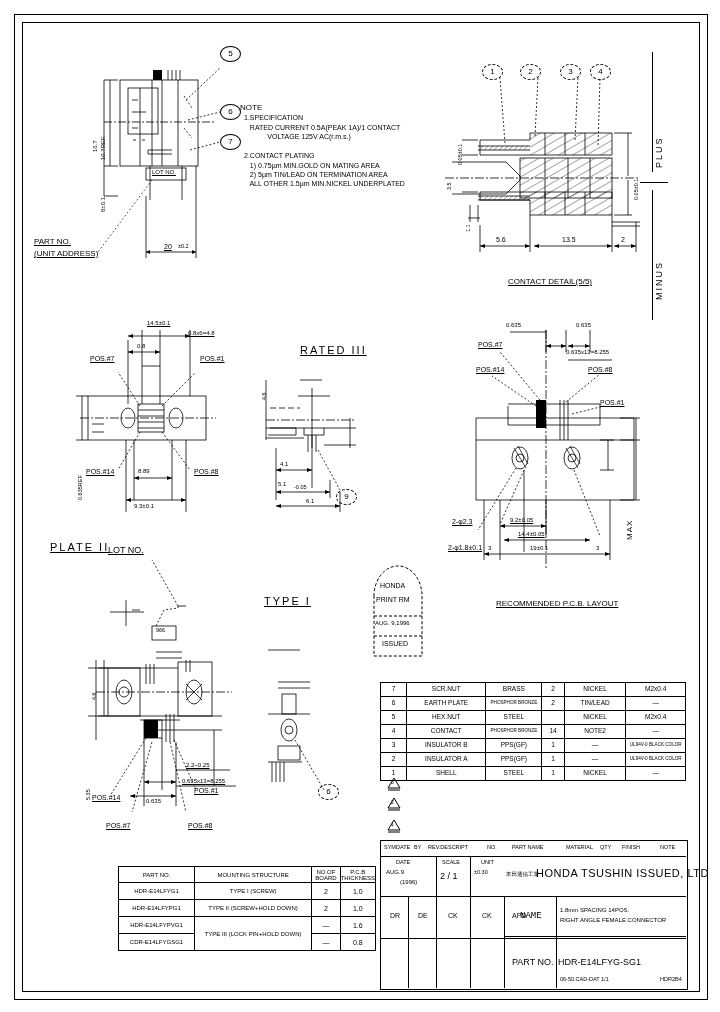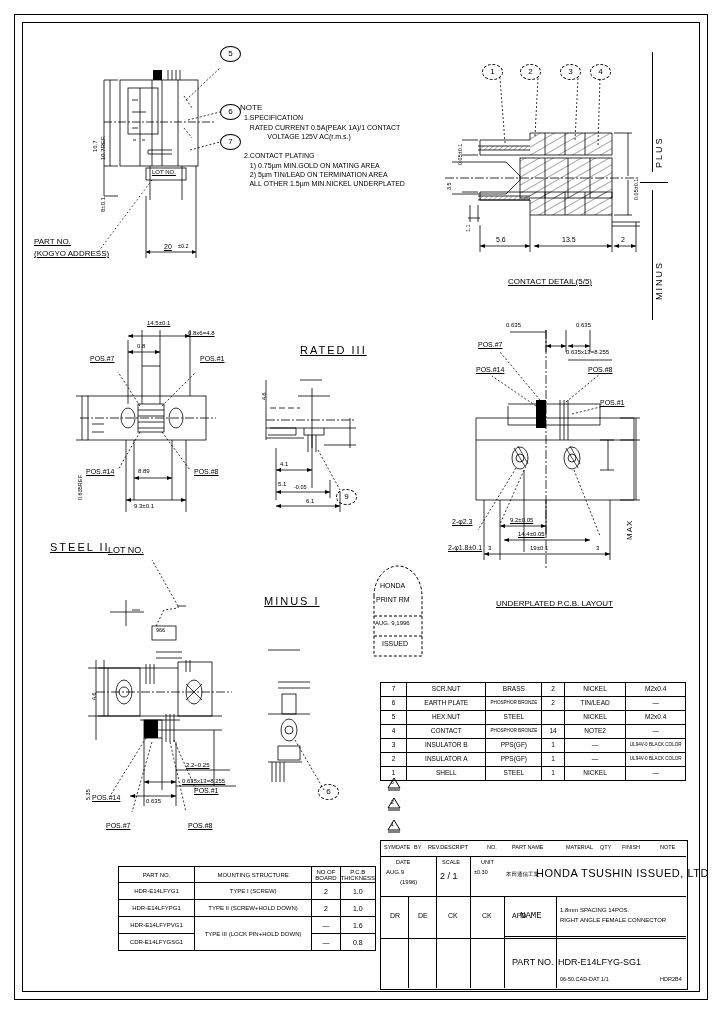--- a/index.html
+++ b/index.html
@@ -101,21 +101,21 @@
   <div class="bal" style="left:220px;top:134px;"><span>7</span></div>
 
   <div class="t s6 rot90" style="left:100px;top:160px;">10.7REF.</div>
   <div class="t s6 rot90" style="left:92px;top:152px;">16.7</div>
   <div class="t s6 rot90" style="left:100px;top:212px;">8±0.1</div>
   <div class="t s7 u" style="left:164px;top:243px;">20</div>
   <div class="t tiny" style="left:178px;top:244px;">±0.2</div>
   <div class="t s6 u" style="left:152px;top:169px;">LOT NO.</div>
 
   <div class="t s8 u" style="left:34px;top:238px;">PART NO.</div>
-  <div class="t s8 u" style="left:34px;top:250px;">(KOGYO ADDRESS)</div>
+  <div class="t s8 u" style="left:34px;top:250px;">(UNIT ADDRESS)</div>
 
   <div style="position:absolute;left:240px;top:104px;">
     <div class="t s8" style="position:relative;left:0;top:0;">NOTE</div>
     <div class="t s7" style="position:relative;left:4px;top:2px;">1.SPECIFICATION</div>
     <div class="t s7" style="position:relative;left:4px;top:4px;">   RATED CURRENT 0.5A(PEAK 1A)/1 CONTACT</div>
     <div class="t s7" style="position:relative;left:4px;top:6px;">            VOLTAGE 125V AC(r.m.s.)</div>
     <div class="t s7" style="position:relative;left:4px;top:8px;height:8px;"></div>
     <div class="t s7" style="position:relative;left:4px;top:10px;">2.CONTACT PLATING</div>
     <div class="t s7" style="position:relative;left:4px;top:12px;">   1) 0.75µm MIN.GOLD ON MATING AREA</div>
     <div class="t s7" style="position:relative;left:4px;top:14px;">   2) 5µm TIN/LEAD ON TERMINATION AREA</div>
@@ -426,23 +426,23 @@
   <div class="t s7 u" style="left:588px;top:366px;">POS.#8</div>
   <div class="t s7 u" style="left:600px;top:399px;">POS.#1</div>
   <div class="t s7 u" style="left:452px;top:518px;">2-φ2.3</div>
   <div class="t s7 u" style="left:448px;top:544px;">2-φ1.8±0.1</div>
   <div class="t s6 u" style="left:510px;top:517px;">9.2±0.05</div>
   <div class="t s6 u" style="left:518px;top:531px;">14.4±0.05</div>
   <div class="t s6" style="left:530px;top:545px;">19±0.1</div>
   <div class="t s6" style="left:488px;top:545px;">3</div>
   <div class="t s6" style="left:596px;top:545px;">3</div>
   <div class="t s8 rot90" style="left:626px;top:540px;letter-spacing:1px;">MAX</div>
-  <div class="t s8 u" style="left:496px;top:600px;">UNDERPLATED P.C.B. LAYOUT</div>
-
-  <div class="t s11 u" style="left:50px;top:542px;letter-spacing:2px;">STEEL II</div>
+  <div class="t s8 u" style="left:496px;top:600px;">RECOMMENDED P.C.B. LAYOUT</div>
+
+  <div class="t s11 u" style="left:50px;top:542px;letter-spacing:2px;">PLATE II</div>
   <div class="t s9 u" style="left:108px;top:546px;">LOT NO.</div>
 
   <svg width="720" height="1012">
     <g stroke="#000" fill="none" stroke-width="0.8">
 
       <rect x="152" y="626" width="24" height="14"></rect>
       <path d="M 156 626 L 164 610 L 178 608 L 178 606" stroke-dasharray="2,2"></path>
       <line x1="178" y1="606" x2="152" y2="560" stroke-dasharray="2,2"></line>
       <line x1="178" y1="606" x2="186" y2="606"></line>
 
@@ -511,21 +511,21 @@
   <div class="t tiny rot90" style="left:92px;top:700px;">4.6</div>
   <div class="t tiny rot90" style="left:86px;top:800px;">5.35</div>
   <div class="t s6 u" style="left:186px;top:762px;">2.2~0.25</div>
   <div class="t s6 u" style="left:182px;top:778px;">0.635x13=8.255</div>
   <div class="t s6" style="left:146px;top:798px;">0.635</div>
   <div class="t s7 u" style="left:92px;top:794px;">POS.#14</div>
   <div class="t s7 u" style="left:194px;top:787px;">POS.#1</div>
   <div class="t s7 u" style="left:106px;top:822px;">POS.#7</div>
   <div class="t s7 u" style="left:188px;top:822px;">POS.#8</div>
 
-  <div class="t s11 u" style="left:264px;top:596px;letter-spacing:2px;">MINUS I</div>
+  <div class="t s11 u" style="left:264px;top:596px;letter-spacing:2px;">TYPE I</div>
   <svg width="720" height="1012">
     <g stroke="#000" fill="none" stroke-width="0.8">
       <line x1="268" y1="650" x2="300" y2="650"></line>
       <line x1="278" y1="682" x2="310" y2="682"></line>
       <line x1="278" y1="688" x2="310" y2="688"></line>
       <rect x="282" y="694" width="14" height="20"></rect>
       <ellipse cx="289" cy="730" rx="8" ry="11"></ellipse>
       <circle cx="289" cy="730" r="4"></circle>
       <rect x="278" y="746" width="22" height="14"></rect>
       <line x1="272" y1="762" x2="272" y2="782"></line>

